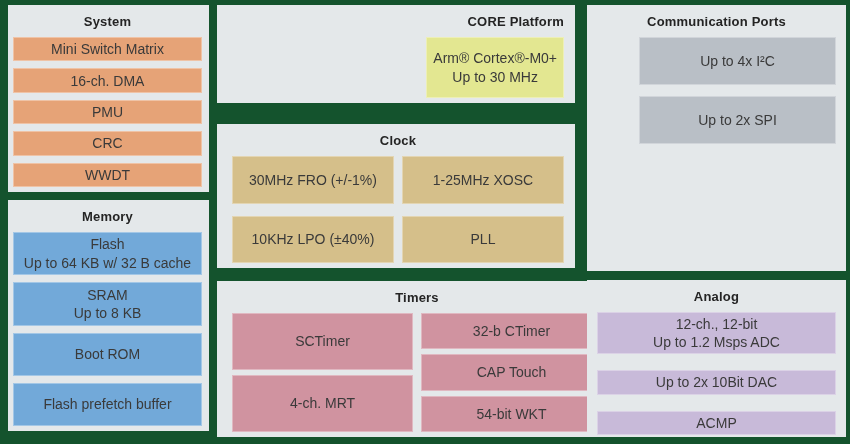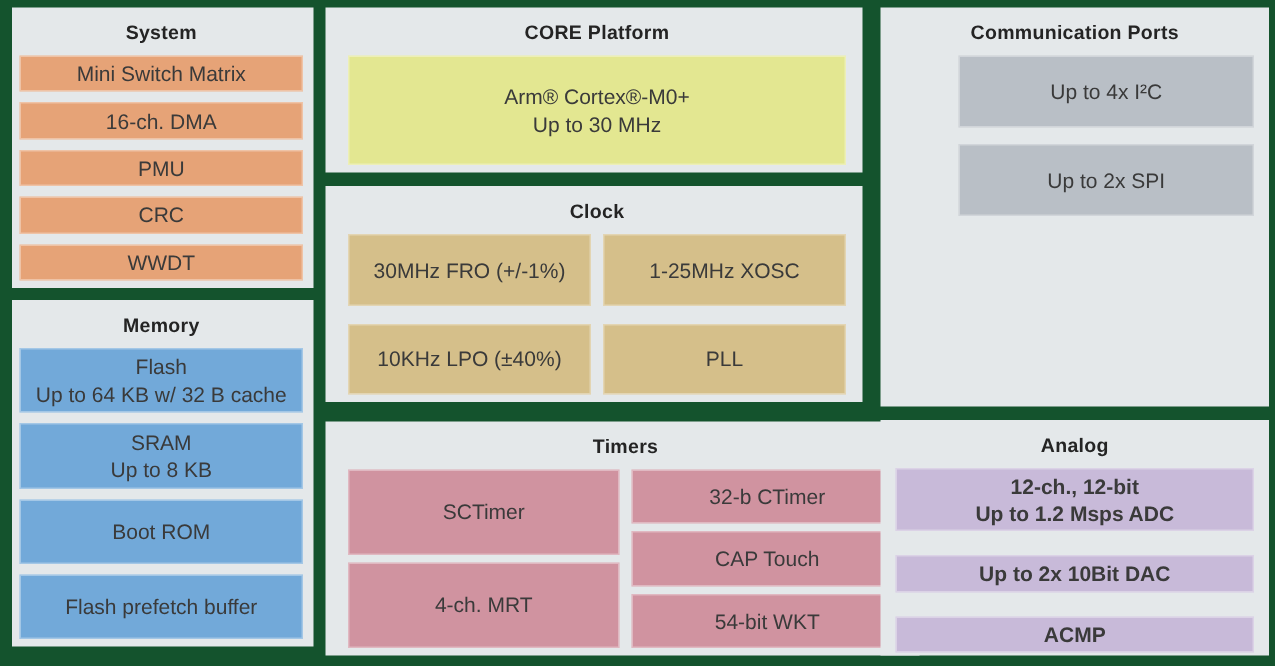--- a/index.html
+++ b/index.html
@@ -72,21 +72,21 @@
   .t-left-1  { grid-column: 1; grid-row: 1 / 4; }
   .t-left-2  { grid-column: 1; grid-row: 4 / 7; }
   .t-right-1 { grid-column: 2; grid-row: 1 / 3; }
   .t-right-2 { grid-column: 2; grid-row: 3 / 5; }
   .t-right-3 { grid-column: 2; grid-row: 5 / 7; }
   
   .blocks.comm { gap: 11px; justify-content: flex-start; }
   
   #sec-system  { left: 8px;   top: 5px;   width: 201px; height: 187px; }
   #sec-memory  { left: 8px;   top: 200px; width: 201px; height: 231px; }
-  #sec-core    { left: 217px; top: 5px;   width: 358px; height: 110px; }
+  #sec-core    { left: 217px; top: 5px;   width: 358px; height: 98px; align-items: flex-end; }
   #sec-clock   { left: 217px; top: 124px; width: 358px; height: 144px; }
   #sec-timers  { left: 217px; top: 281px; width: 396px; height: 156px; }
   #sec-comm    { left: 587px; top: 5px;   width: 259px; height: 266px; }
   #sec-analog  { left: 587px; top: 280px; width: 259px; height: 157px; }
 </style>
 </head>
 <body>
 
 <div class="canvas">
 
@@ -145,21 +145,21 @@
   <div class="section" id="sec-comm" style="--block-bg: #b9bfc6;">
     <div class="section-title">Communication Ports</div>
     <div class="blocks comm">
       <div class="block fixed48">Up to 4x I²C</div>
       <div class="block fixed48">Up to 2x SPI</div>
     </div>
   </div>
 
   <div class="section" id="sec-analog" style="--block-bg: #c8bad9;">
     <div class="section-title">Analog</div>
-    <div class="blocks" style="gap:16px;font-weight:bold;">
+    <div class="blocks" style="gap:16px;">
       <div class="block grow">12-ch., 12-bit
 Up to 1.2 Msps ADC</div>
       <div class="block grow">Up to 2x 10Bit DAC</div>
       <div class="block grow">ACMP</div>
     </div>
   </div>
 
 </div>
 
 </body></html>

